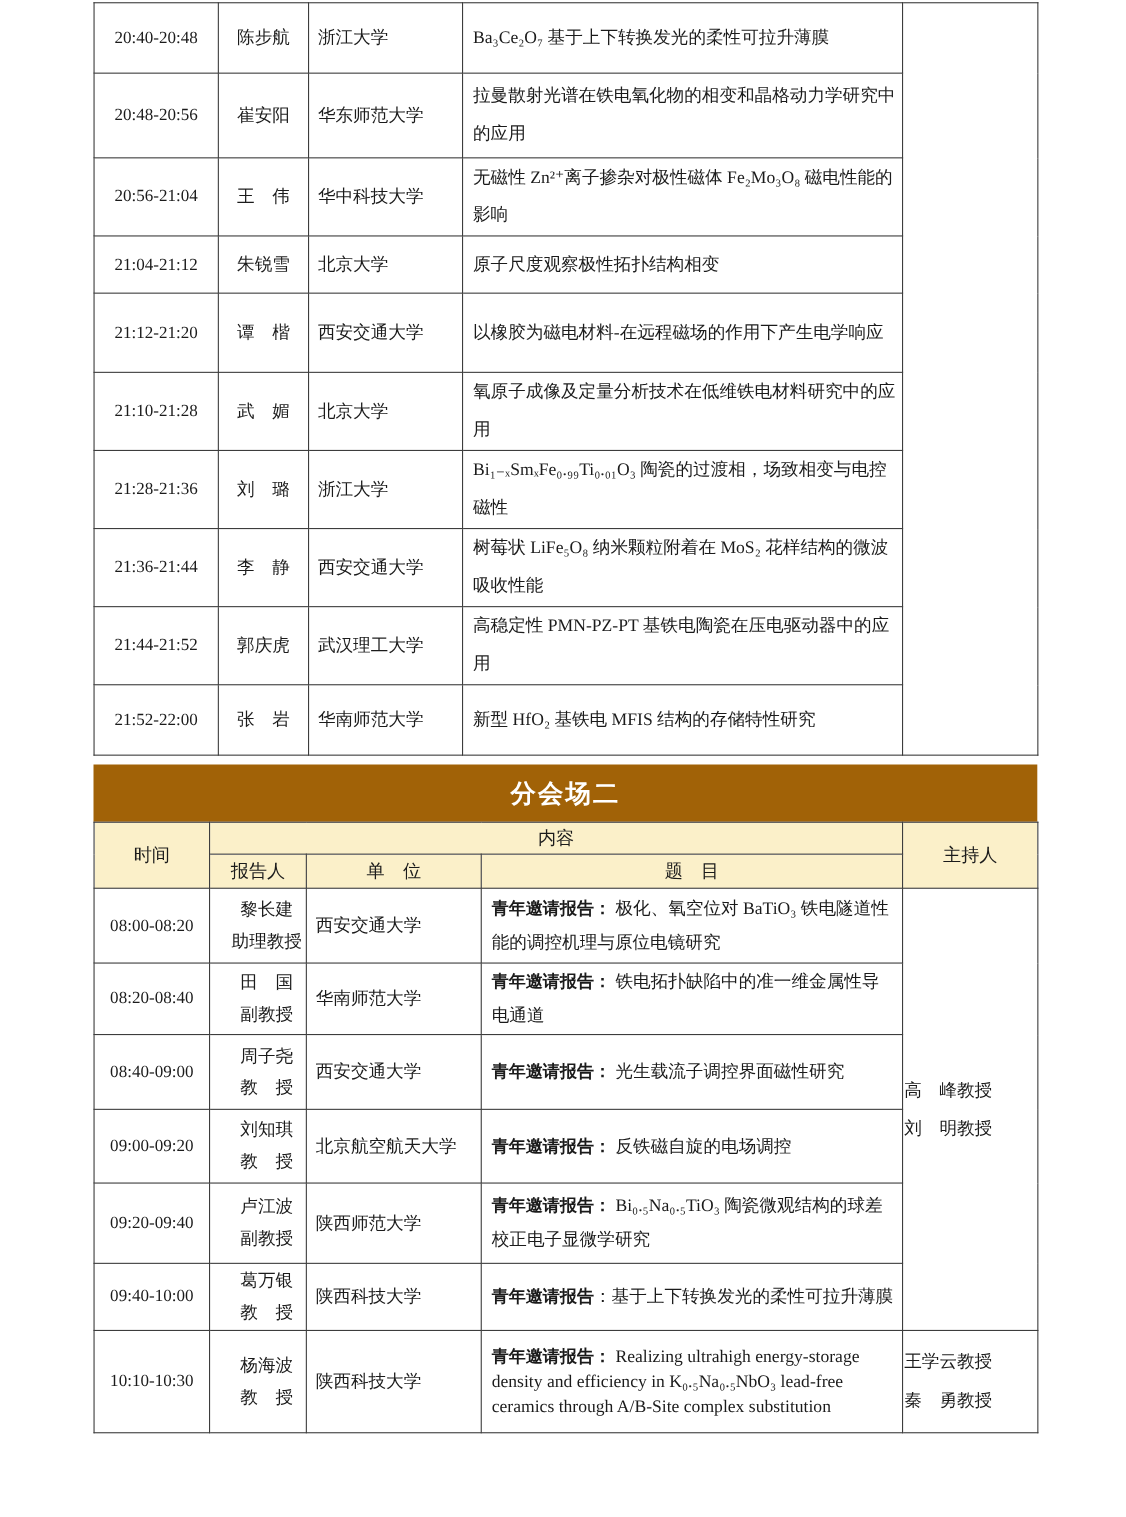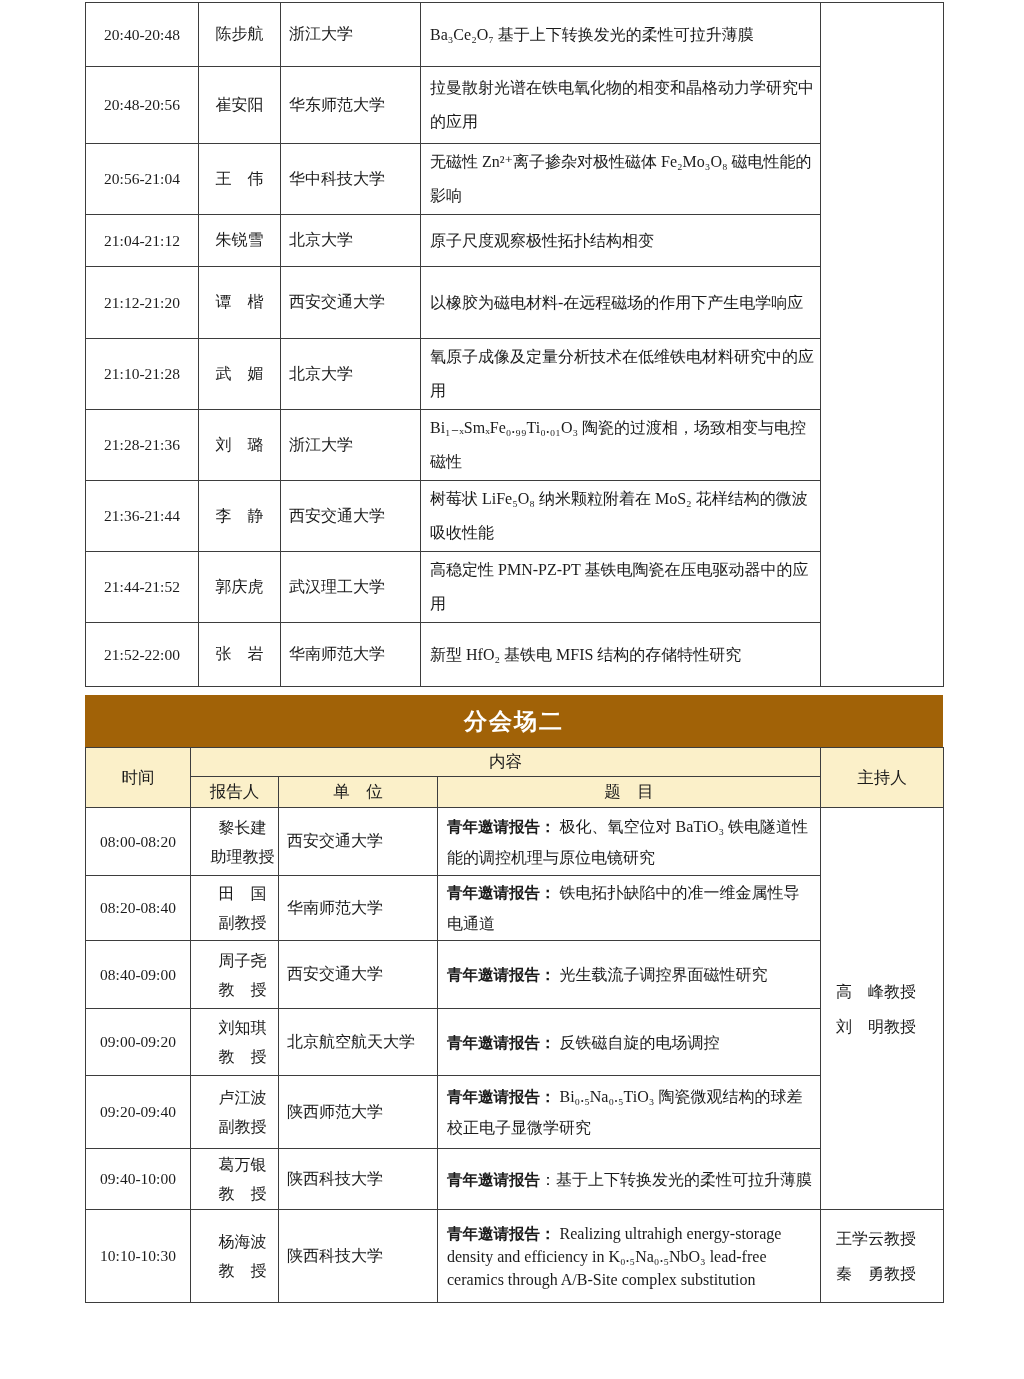--- a/index.html
+++ b/index.html
@@ -29,21 +29,21 @@
     font-family:"Liberation Sans","DejaVu Sans",sans-serif;
     font-weight:bold;font-size:23px;letter-spacing:2px;
   }
   .info-line{
     height:62px;display:flex;align-items:center;justify-content:center;
     font-weight:bold;font-size:17px;
   }
   .info-line .seg{margin:0 17px;white-space:nowrap;}
   .hdr{background:#fbf0c9;text-align:center;font-size:16.5px;}
   .hdr-cell{text-align:center;}
-  .chair-cell{text-align:left;padding-left:15px;font-size:16px;}
+  .chair-cell{text-align:left;padding-left:1px;font-size:16px;}
   .chair-cell .ln{display:block;line-height:35px;white-space:nowrap;}
 </style>
 </head>
 <body>
 
 <div class="content">
 
   <table class="t1">
     <colgroup>
         <col style="width:113px">

